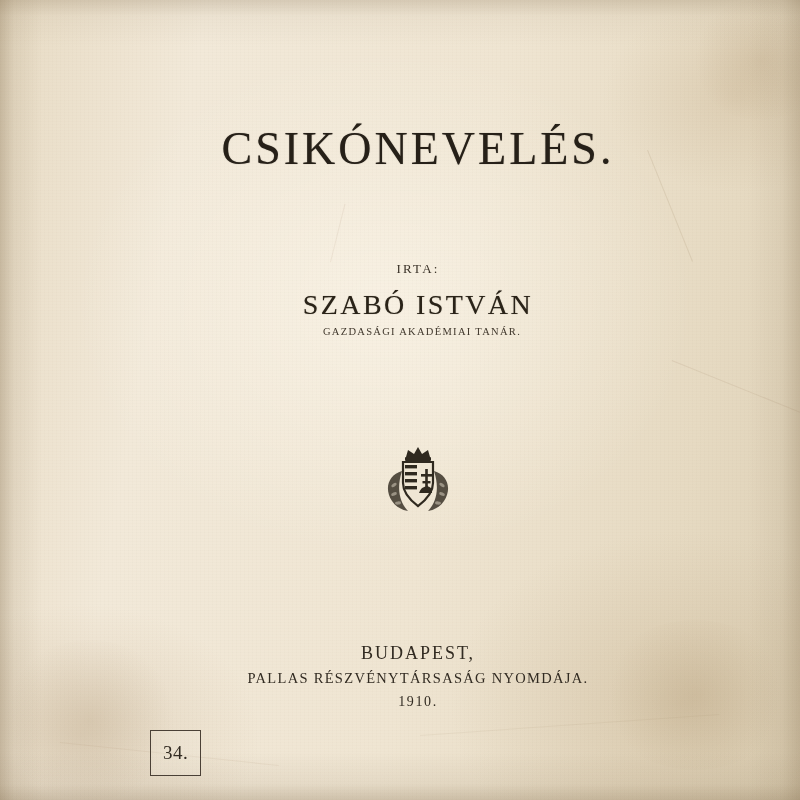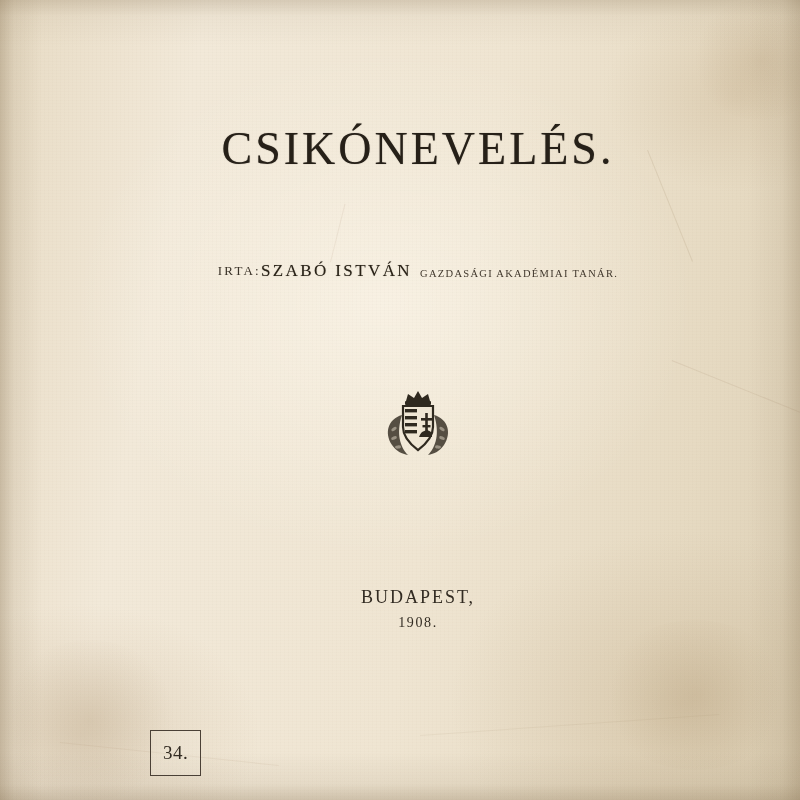--- a/index.html
+++ b/index.html
@@ -86,33 +86,33 @@
     font-weight: 400;
     color: #262018;
     font-family: "Liberation Serif", serif;
     text-shadow: 0 0 1px rgba(40,34,26,0.45);
     white-space: nowrap;
   }
 
   #byline-block {
     margin-top: 86px;
     display: flex;
-    flex-direction: row;
+    flex-direction: column;
     align-items: center;
   }
 
   #irta {
     font-size: 13px;
     letter-spacing: 2.2px;
     color: #3a3228;
   }
 
   #author {
-    margin-top: 0;
-    font-size: 17px;
+    margin-top: 12px;
+    font-size: 28px;
     letter-spacing: 2.4px;
     color: #2a2318;
     text-shadow: 0 0 1px rgba(40,34,26,0.4);
   }
 
   #author-title {
     margin-top: 5px;
     font-size: 10.5px;
     letter-spacing: 1.3px;
     color: #40372c;
@@ -223,20 +223,21 @@
       </g>
 
       <path d="M47 52 C50 44 54 47 55 44 C56 47 60 44 60 52 Z" fill="#2f291f"></path>
       <rect x="53.2" y="28" width="2.6" height="20" fill="#2f291f"></rect>
       <rect x="49" y="33" width="11" height="2.6" fill="#2f291f"></rect>
       <rect x="50.5" y="40" width="8" height="2.4" fill="#2f291f"></rect>
     </svg>
 
     <div id="imprint">
       <div id="city">BUDAPEST,</div>
-      <div id="year">1908.</div>
+      <div id="printer">PALLAS RÉSZVÉNYTÁRSASÁG NYOMDÁJA.</div>
+      <div id="year">1910.</div>
     </div>
 
   </div>
 
   <div id="stamp">34.</div>
 
 </div>
 
 </body></html>

